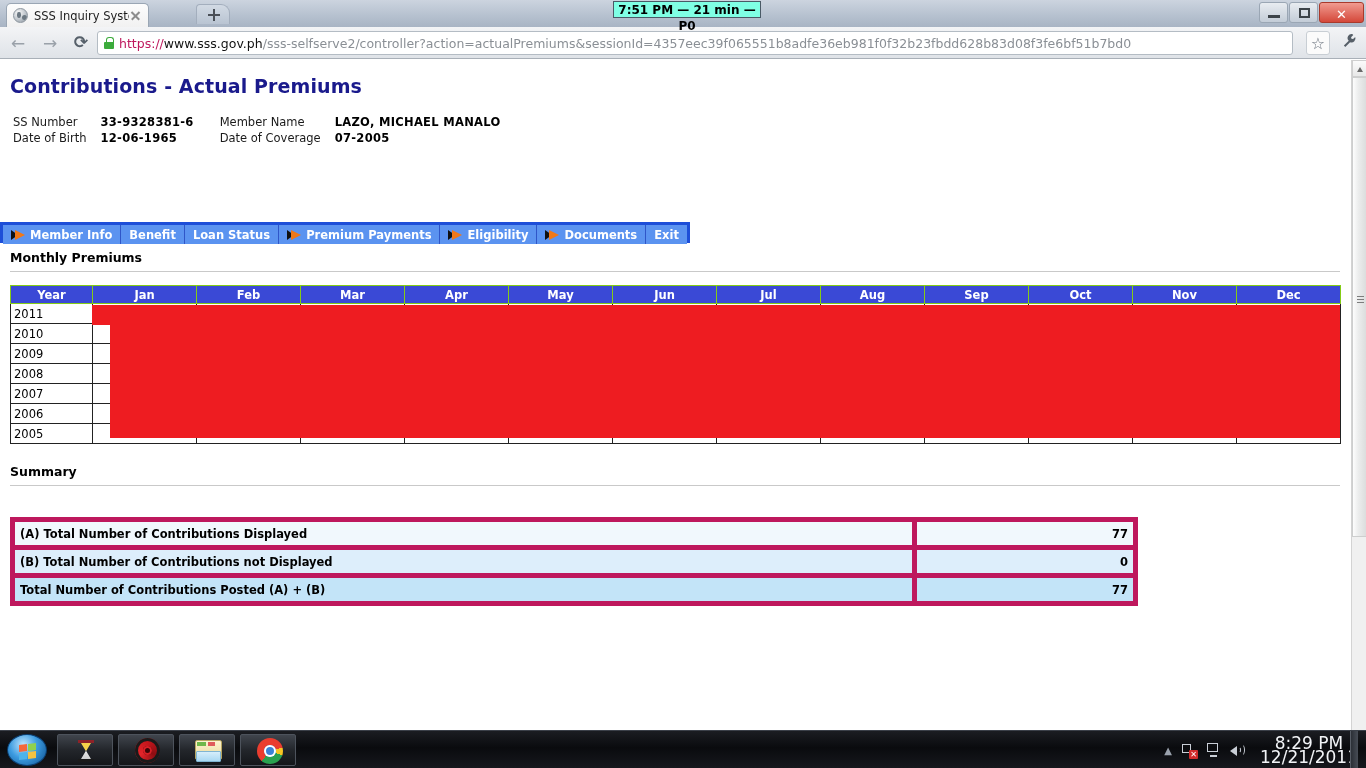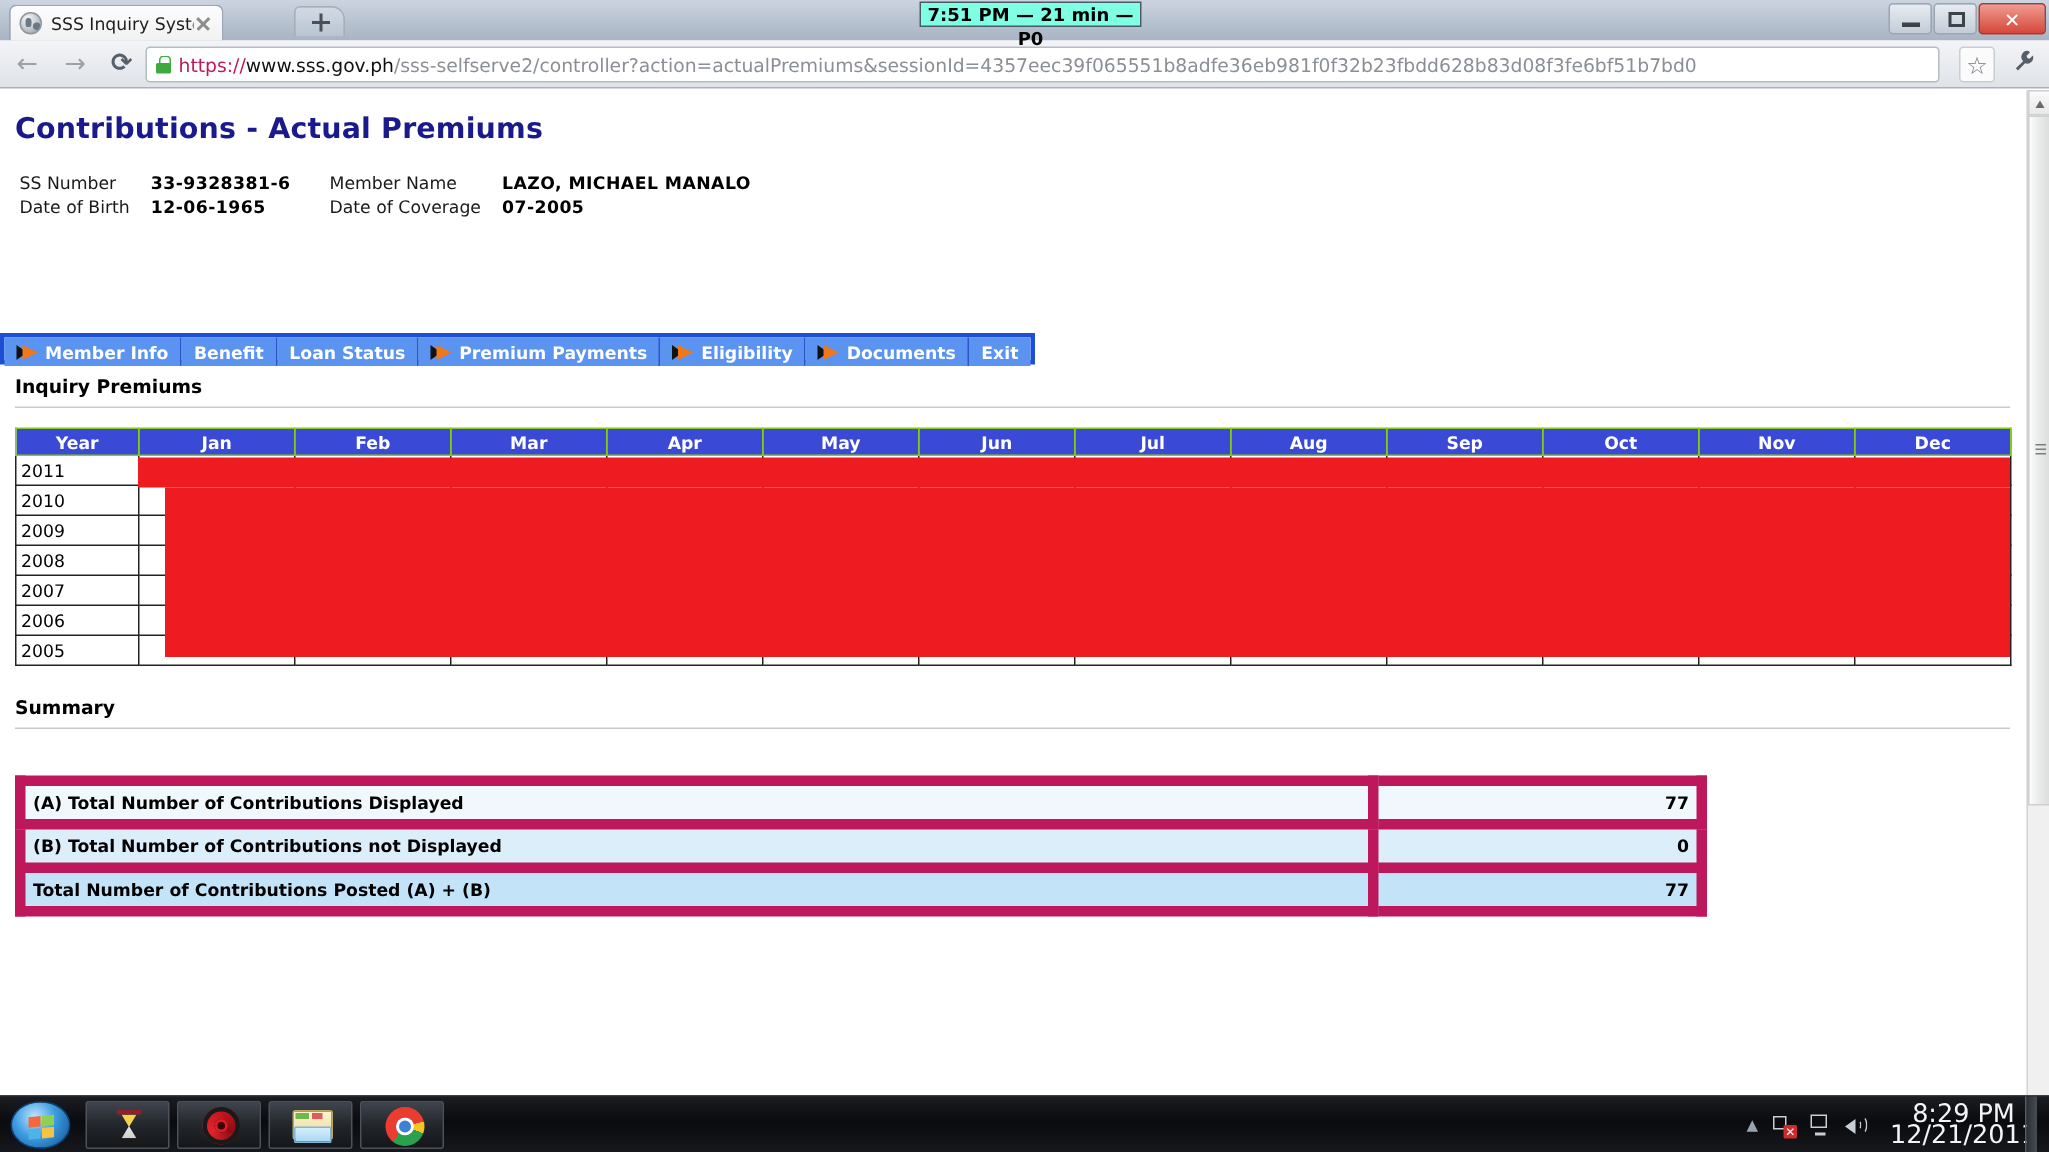--- a/index.html
+++ b/index.html
@@ -228,21 +228,21 @@
   .redblock { position: absolute; background: #ee1c21; }
 
   
   .sumtable {
     position: absolute; left: 10px; top: 457px;
     border-collapse: collapse; table-layout: fixed; width: 1128px;
     border: 1px solid #7a9bb5;
   }
   .sumtable td {
     height: 28px; font: bold 11.5px "DejaVu Sans", sans-serif; color: #000;
-    border: 7px solid #be185d; padding: 4px 5px;
+    border: 5px solid #be185d; padding: 4px 5px;
   }
   .sumtable td.label { width: 902px; }
   .sumtable td.value { text-align: right; }
 
   
   .badge {
     position: absolute; left: 613px; top: 1px; width: 148px; height: 17px;
     background: #7fffe4; border: 1px solid #4a5a66;
     font: bold 12px "DejaVu Sans", sans-serif; color: #000;
     text-align: center; line-height: 16px;
@@ -444,21 +444,21 @@
         </div>
         <div class="navtab">
           <span class="icon"></span>
           <span>Documents</span>
         </div>
         <div class="navtab">
           <span>Exit</span>
         </div>
       </div>
 
-    <div class="sectionhead" style="top:190px">Inquiry Premiums</div>
+    <div class="sectionhead" style="top:190px">Monthly Premiums</div>
     <div class="hrule" style="top:211px; width:1330px"></div>
 
     <table class="premtable" id="premtable">
       <colgroup>
         <col style="width:82px">
           <col style="width:104px">
           <col style="width:104px">
           <col style="width:104px">
         <col style="width:104px">
           <col style="width:104px">

